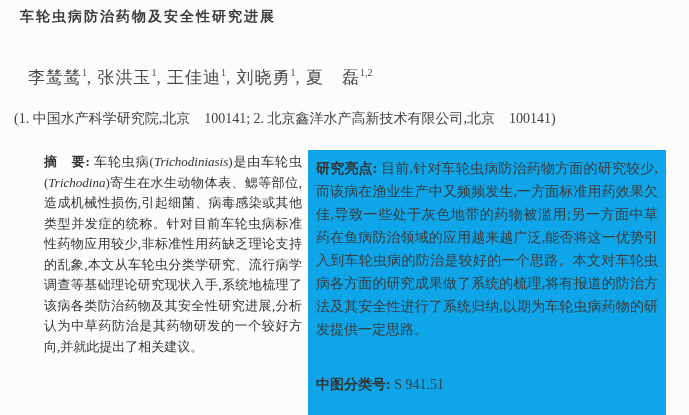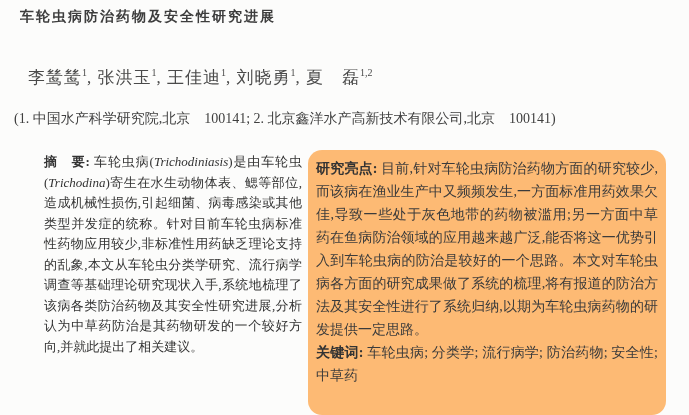--- a/index.html
+++ b/index.html
@@ -55,28 +55,27 @@
     line-height: 20.5px;
     text-align: justify;
     color: #333333;
   }
   .highlight-box {
     position: absolute;
     left: 308px;
     top: 150px;
     width: 358px;
     height: 265px;
-    background: #fdba74;
+    background: #0ea5e9;
     box-sizing: border-box;
     padding: 7px 8px 0 8px;
     font-size: 14px;
     line-height: 23px;
     text-align: justify;
     color: #3b3b3b;
-    border-radius: 14px;
   }
   .label {
     font-weight: bold;
     color: #333333;
   }
   .italic {
     font-style: italic;
   }
   .meta-line {
     line-height: 23px;
@@ -95,22 +94,19 @@
 <div class="affiliation-line">(1. 中国水产科学研究院,北京　100141; 2. 北京鑫洋水产高新技术有限公司,北京　100141)</div>
 
 <div class="abstract-col">
   <span class="label">摘　要:</span><span> 车轮虫病(</span><span class="italic">Trichodiniasis</span><span>)是由车轮虫(</span><span class="italic">Trichodina</span><span>)寄生在水生动物体表、鳃等部位,造成机械性损伤,引起细菌、病毒感染或其他类型并发症的统称。针对目前车轮虫病标准性药物应用较少,非标准性用药缺乏理论支持的乱象,本文从车轮虫分类学研究、流行病学调查等基础理论研究现状入手,系统地梳理了该病各类防治药物及其安全性研究进展,分析认为中草药防治是其药物研发的一个较好方向,并就此提出了相关建议。</span>
 </div>
 
 <div class="highlight-box">
   <div>
     <span class="label">研究亮点:</span><span> 目前,针对车轮虫病防治药物方面的研究较少,而该病在渔业生产中又频频发生,一方面标准用药效果欠佳,导致一些处于灰色地带的药物被滥用;另一方面中草药在鱼病防治领域的应用越来越广泛,能否将这一优势引入到车轮虫病的防治是较好的一个思路。本文对车轮虫病各方面的研究成果做了系统的梳理,将有报道的防治方法及其安全性进行了系统归纳,以期为车轮虫病药物的研发提供一定思路。</span>
   </div>
-  <div>
-    <span class="label">关键词:</span><span> 车轮虫病; 分类学; 流行病学; 防治药物; 安全性; 中草药</span>
-  </div>
   <div class="meta-line">
     <span class="label">中图分类号:</span><span> S 941.51</span>
   </div>
   <div class="meta-line">
     <span class="label">文献标志码:</span><span> A</span>
   </div>
 </div>
 
 </body></html>

